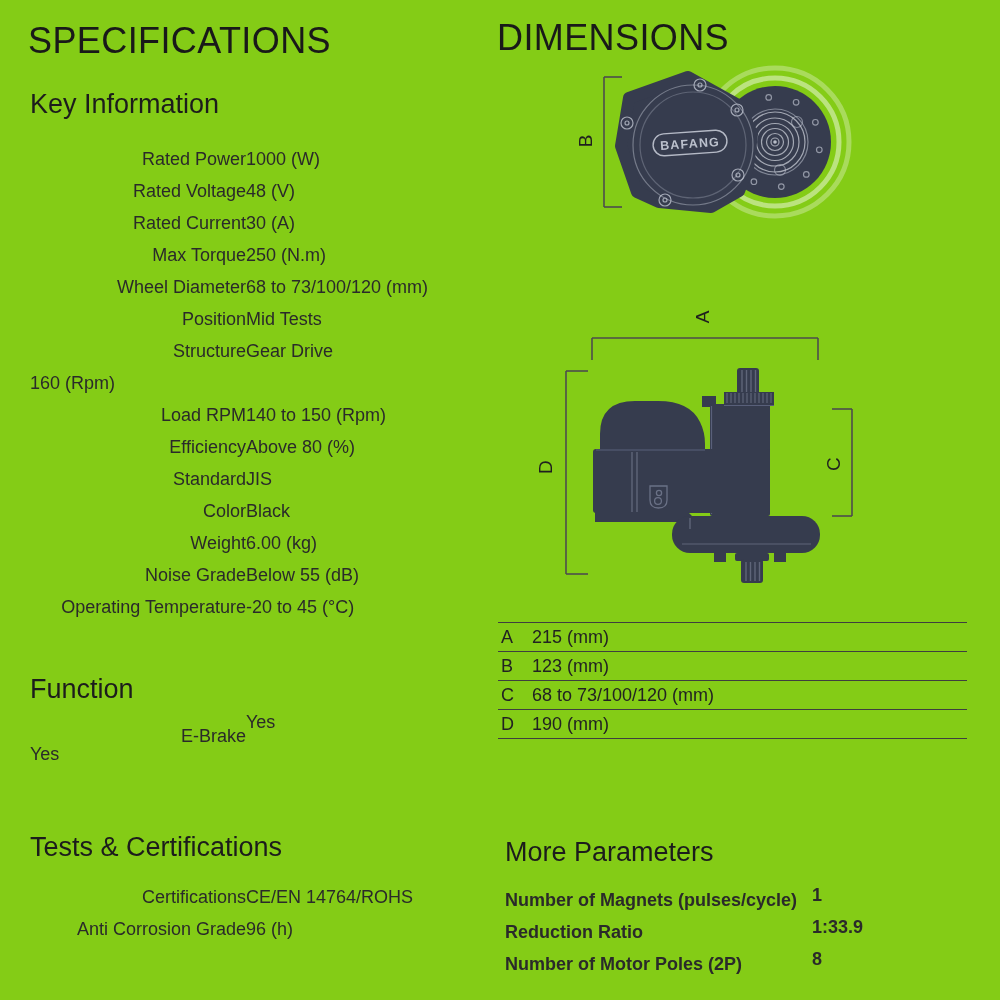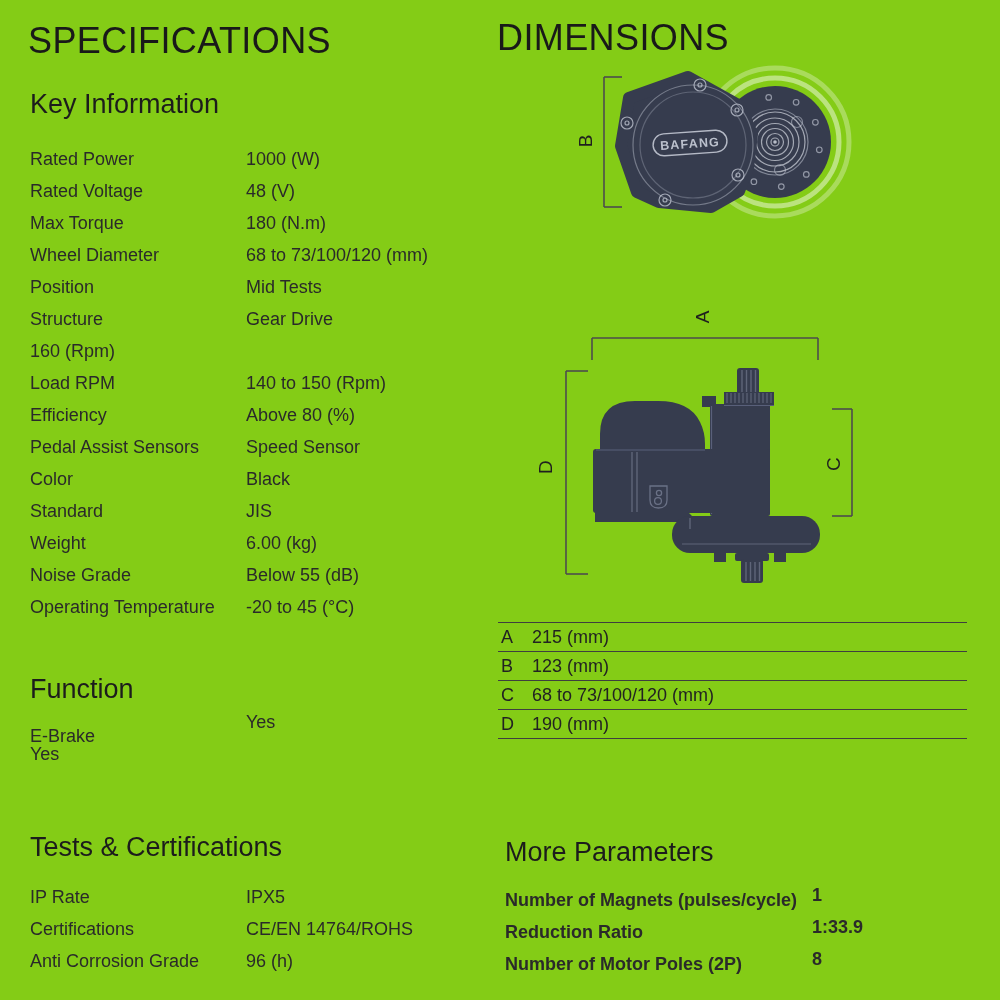--- a/index.html
+++ b/index.html
@@ -27,20 +27,21 @@
     font-size:27px;
     line-height:1.15;
     color:#1c1c1c;
     white-space:nowrap;
   }
   .rows{display:block;}
   .srow{
     display:flex;align-items:center;
     height:32px;font-size:18px;color:#2a2a2a;
     white-space:nowrap;
+    text-align:right;
   }
   .srow .lbl{width:216px;flex:none;}
   .srow .val{flex:none;}
   .fn .val{transform:translateY(-14px);}
   
   .dim-table{border-bottom:1px solid #3f3f3f;}
   .dim-row{
     display:flex;align-items:center;
     height:28px;border-top:1px solid #3f3f3f;
     font-size:18px;color:#222;padding-left:3px;
@@ -74,22 +75,26 @@
   <div class="abs rows" style="left:30px;top:143px;width:440px;">
     <div class="srow">
         <span class="lbl">Rated Power</span>
         <span class="val">1000 (W)</span>
       </div>
     <div class="srow">
         <span class="lbl">Rated Voltage</span>
         <span class="val">48 (V)</span>
       </div>
     <div class="srow">
+        <span class="lbl">Rated Current</span>
+        <span class="val">30 (A)</span>
+      </div>
+    <div class="srow">
         <span class="lbl">Max Torque</span>
-        <span class="val">180 (N.m)</span>
+        <span class="val">250 (N.m)</span>
       </div>
     <div class="srow">
         <span class="lbl">Wheel Diameter</span>
         <span class="val">68 to 73/100/120 (mm)</span>
       </div>
     <div class="srow">
         <span class="lbl">Position</span>
         <span class="val">Mid Tests</span>
       </div>
     <div class="srow">
@@ -101,32 +106,28 @@
       </div>
     <div class="srow">
         <span class="lbl">Load RPM</span>
         <span class="val">140 to 150 (Rpm)</span>
       </div>
     <div class="srow">
         <span class="lbl">Efficiency</span>
         <span class="val">Above 80 (%)</span>
       </div>
     <div class="srow">
-        <span class="lbl">Pedal Assist Sensors</span>
-        <span class="val">Speed Sensor</span>
+        <span class="lbl">Standard</span>
+        <span class="val">JIS</span>
       </div>
     <div class="srow">
         <span class="lbl">Color</span>
         <span class="val">Black</span>
       </div>
     <div class="srow">
-        <span class="lbl">Standard</span>
-        <span class="val">JIS</span>
-      </div>
-    <div class="srow">
         <span class="lbl">Weight</span>
         <span class="val">6.00 (kg)</span>
       </div>
     <div class="srow">
         <span class="lbl">Noise Grade</span>
         <span class="val">Below 55 (dB)</span>
       </div>
     <div class="srow">
         <span class="lbl">Operating Temperature</span>
         <span class="val">-20 to 45 (°C)</span>
@@ -141,24 +142,20 @@
         <span class="val">Yes</span>
       </div>
     <div class="srow">
         <span class="val">Yes</span>
       </div>
   </div>
 
   <div class="abs sec-h" style="left:30px;top:832px;">Tests &amp; Certifications</div>
 
   <div class="abs rows" style="left:30px;top:881px;width:440px;">
-    <div class="srow">
-        <span class="lbl">IP Rate</span>
-        <span class="val">IPX5</span>
-      </div>
     <div class="srow">
         <span class="lbl">Certifications</span>
         <span class="val">CE/EN 14764/ROHS</span>
       </div>
     <div class="srow">
         <span class="lbl">Anti Corrosion Grade</span>
         <span class="val">96 (h)</span>
       </div>
   </div>
 

